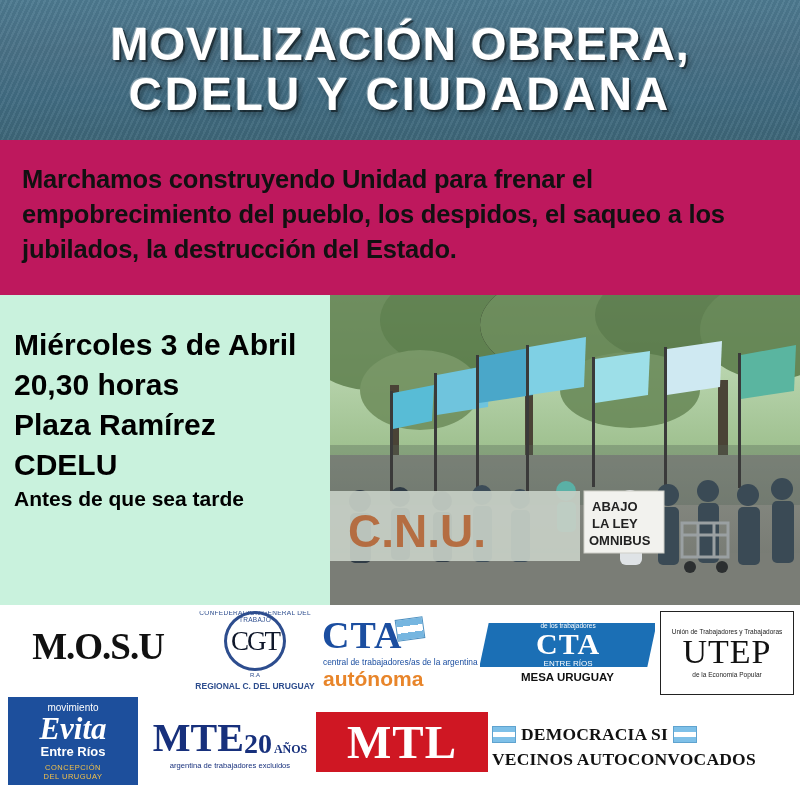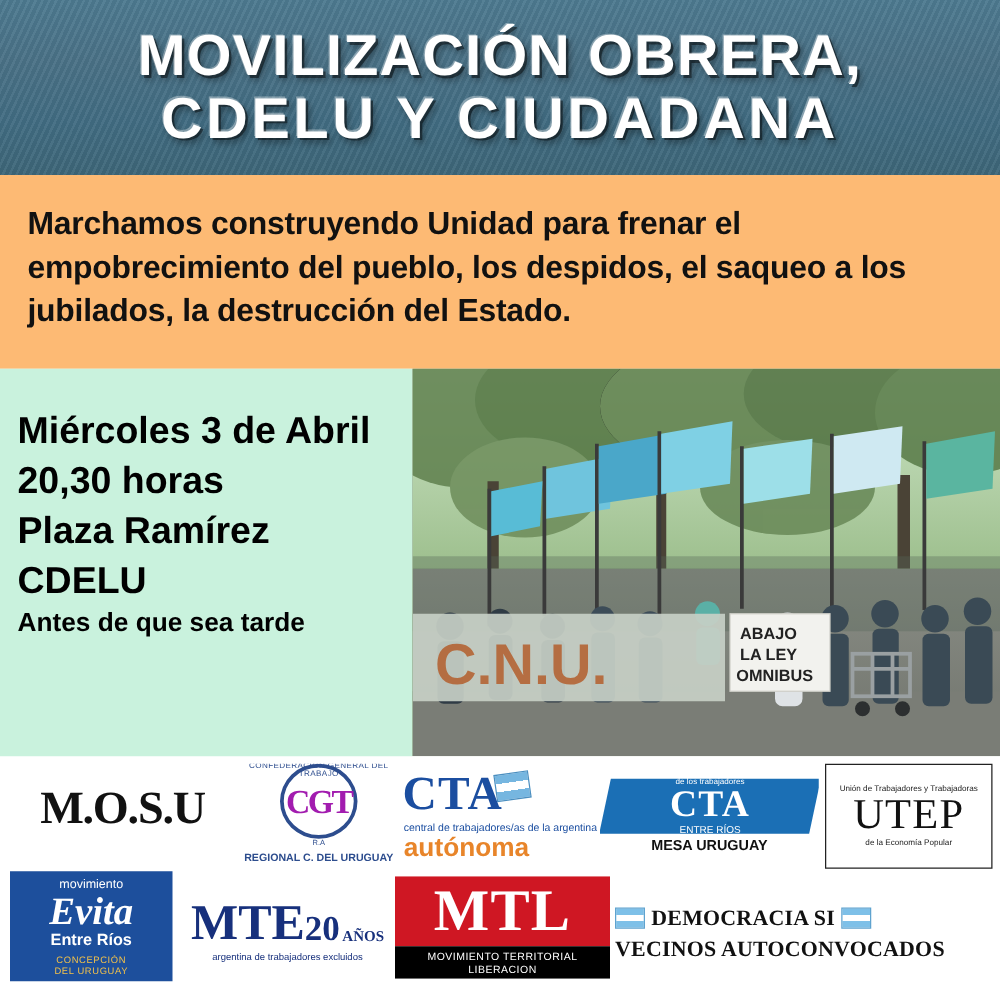--- a/index.html
+++ b/index.html
@@ -63,21 +63,21 @@
   .header-line.l2 { letter-spacing: 3px; }
 
   
   .subtitle {
     position: absolute;
     left: 0; top: 140px;
     width: 800px;
     height: 155px;
     box-sizing: border-box;
     padding: 22px 18px 0 22px;
-    background: #fdba74;
+    background: #be185d;
   }
   .subtitle p {
     margin: 0;
     color: #111111;
     font-weight: bold;
     font-size: 25.5px;
     line-height: 1.38;
     letter-spacing: -0.2px;
   }
 
@@ -149,21 +149,21 @@
   
   .l-cgt { left: 190px; top: 6px; width: 130px; height: 80px; }
   .cgt-ring {
     width: 56px; height: 56px; border-radius: 50%;
     border: 3px solid #2d4d8e;
     display:flex; align-items:center; justify-content:center;
     position: relative;
   }
   .cgt-ring .cgt-letters {
     font-family: "Liberation Serif", serif;
-    font-weight: bold; font-size: 27px; color:#a21caf;
+    font-weight: normal; font-size: 27px; color:#0f172a;
     letter-spacing: -2px;
   }
   .cgt-top {
     position:absolute; top:-2px; width: 120px; text-align:center;
     font-size: 6.5px; color:#2d4d8e; letter-spacing:0.3px;
   }
   .cgt-ra { font-size: 6px; color:#2d4d8e; margin-top:1px; }
   .cgt-sub { font-size: 8.5px; color:#2d4d8e; font-weight:bold; margin-top:3px; }
 
   
@@ -453,21 +453,20 @@
         <span class="mte-20">20</span>
         <span class="mte-anos">AÑOS</span>
       </div>
       <div class="mte-sub">argentina de trabajadores excluidos</div>
     </div>
 
     <div class="logo l-mtl">
       <div class="mtl-red">
         <span class="mtl-main">MTL</span>
       </div>
-      <div class="mtl-sub">MOVIMIENTO TERRITORIAL LIBERACION</div>
     </div>
 
     <div class="logo l-vecinos">
       <div class="vec-row">
         <span class="vec-flag"></span>
         <span class="vec-line1">DEMOCRACIA SI</span>
         <span class="vec-flag"></span>
       </div>
       <div class="vec-line2">VECINOS AUTOCONVOCADOS</div>
     </div>

